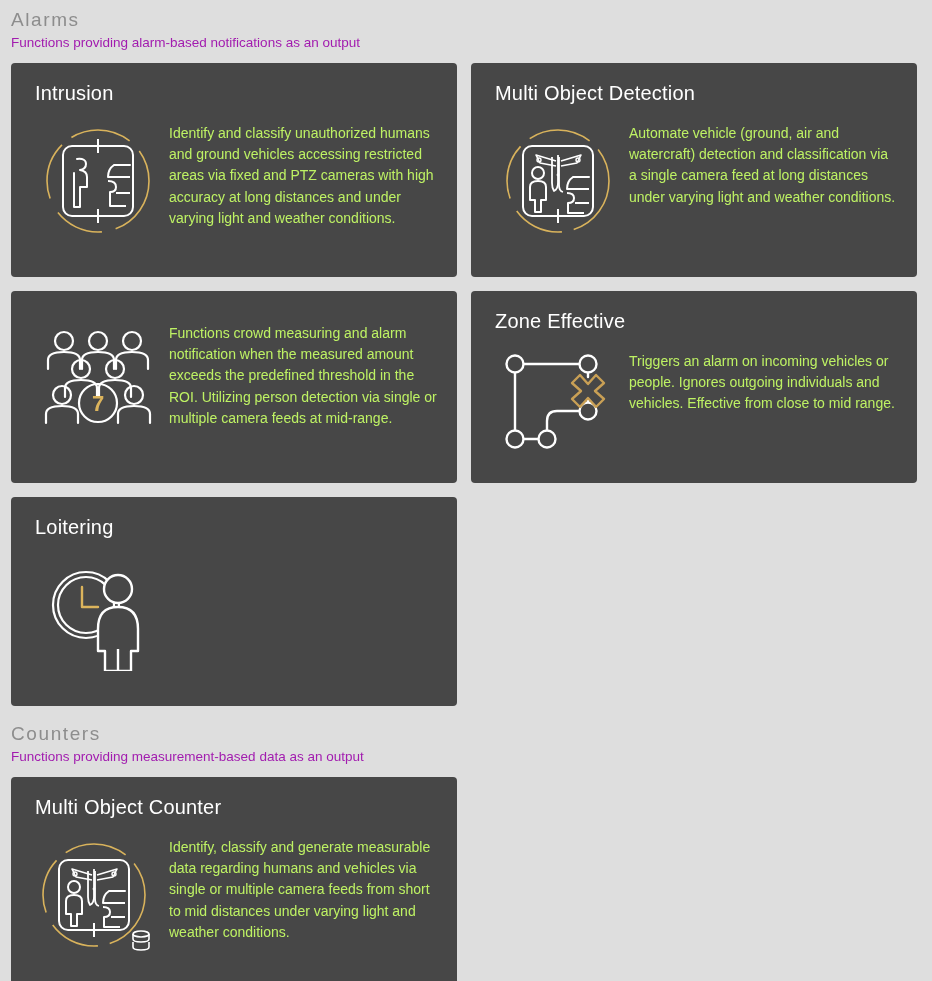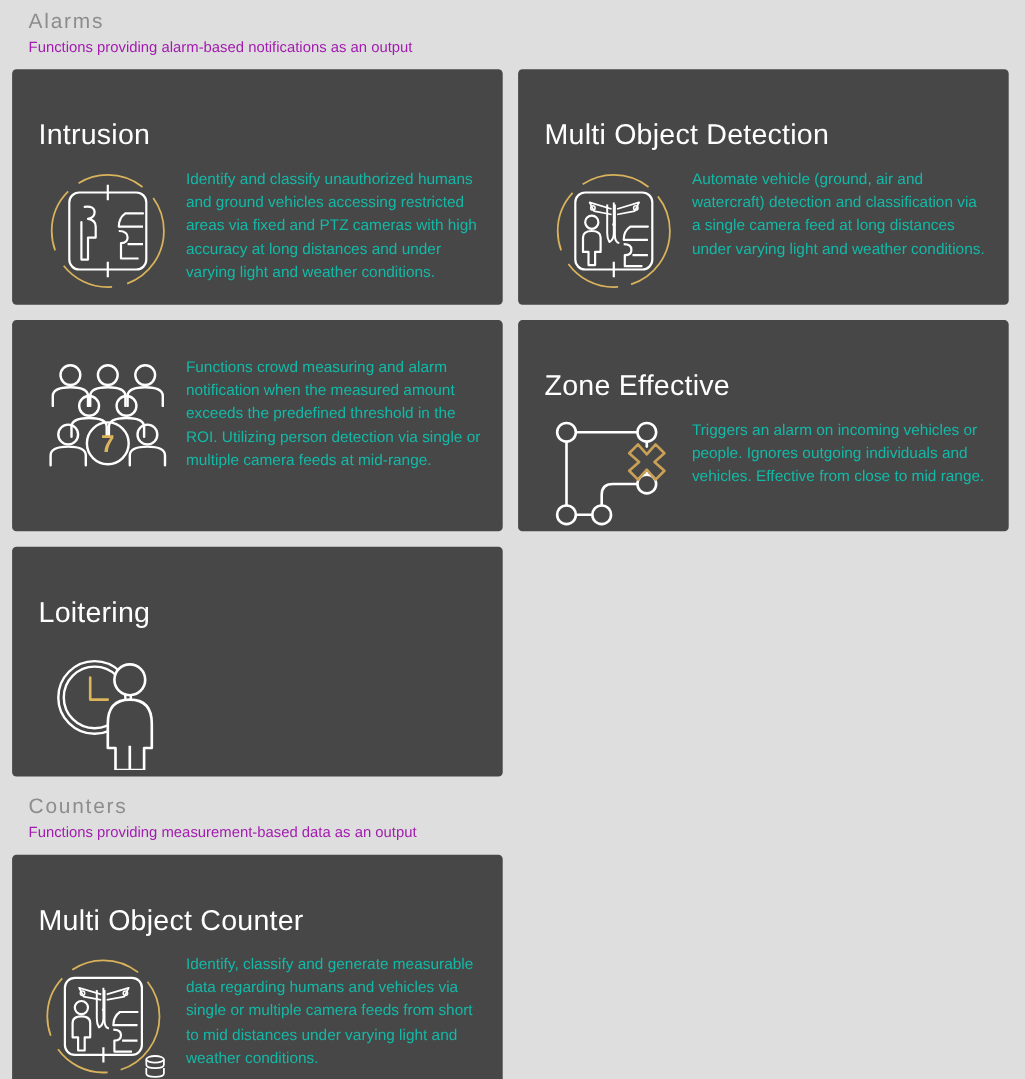--- a/index.html
+++ b/index.html
@@ -8,21 +8,21 @@
     width: 932px;
     height: 981px;
     background: #dedede;
     font-family: "Liberation Sans", sans-serif;
     overflow: hidden;
   }
 
   .page { width: 932px; height: 981px; position: relative; }
 
   
-  .section-head { padding: 8px 0 0 11px; margin-left: 15px; }
+  .section-head { padding: 8px 0 0 11px; }
   .section-title {
     font-size: 19px;
     font-weight: 400;
     color: #8d8d8d;
     letter-spacing: 1.6px;
     line-height: 24px;
   }
   .section-sub {
     font-size: 13.5px;
     font-weight: 400;
@@ -46,48 +46,47 @@
     border-radius: 4px;
     padding: 16px 20px 14px 16px;
     display: flex;
     flex-direction: column;
   }
   .card.tall-214 { height: 214px; }
   .card.tall-192 { height: 192px; }
   .card.tall-209 { height: 209px; }
 
   .card-title {
-    font-size: 26px;
+    font-size: 20px;
     font-weight: 400;
     color: #ffffff;
     letter-spacing: 0.2px;
     line-height: 28px;
     padding-left: 8px;
-    margin-top: 29px;
   }
 
   .card-body {
     display: flex;
     align-items: flex-start;
     margin-top: 16px;
   }
 
   .icon-wrap {
     width: 142px;
     min-width: 142px;
     display: flex;
     justify-content: center;
     align-items: flex-start;
     padding-top: 2px;
   }
 
   .card-desc {
     font-size: 14px;
     line-height: 21.2px;
-    color: #14b8a6;
+    color: #bef264;
     font-weight: 400;
     max-width: 268px;
   }
 
   .spacer { flex: 1; }
 </style>
 </head>
 <body>
 
 <div class="page">

